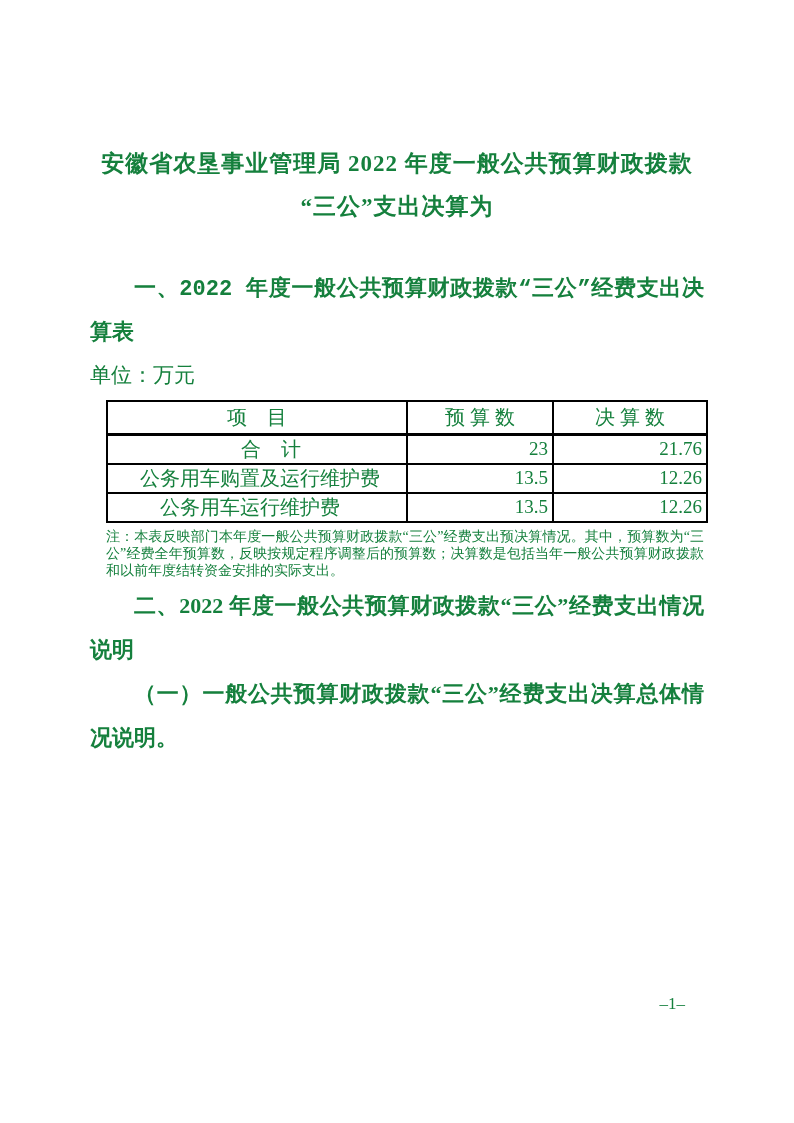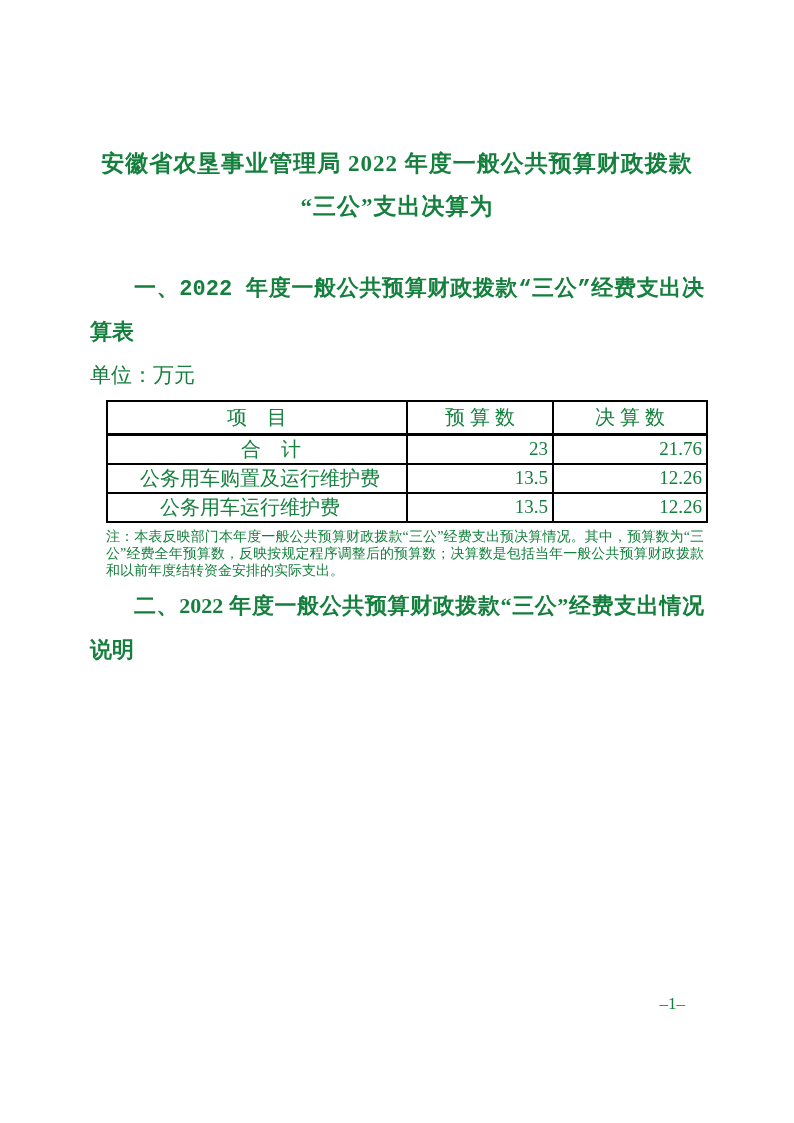--- a/index.html
+++ b/index.html
@@ -146,17 +146,18 @@
         <td class="num">13.5</td>
         <td class="num">12.26</td>
       </tr>
     </tbody>
   </table>
 
   <div class="table-note">注：本表反映部门本年度一般公共预算财政拨款“三公”经费支出预决算情况。其中，预算数为“三公”经费全年预算数，反映按规定程序调整后的预算数；决算数是包括当年一般公共预算财政拨款和以前年度结转资金安排的实际支出。</div>
 
   <div class="heading heading-2">二、2022 年度一般公共预算财政拨款“三公”经费支出情况说明</div>
 
+  <div class="heading heading-3">（一）一般公共预算财政拨款“三公”经费支出决算总体情况说明。</div>
 
 
   <div class="page-number">–1–</div>
 
 </div>
 
 </body></html>

